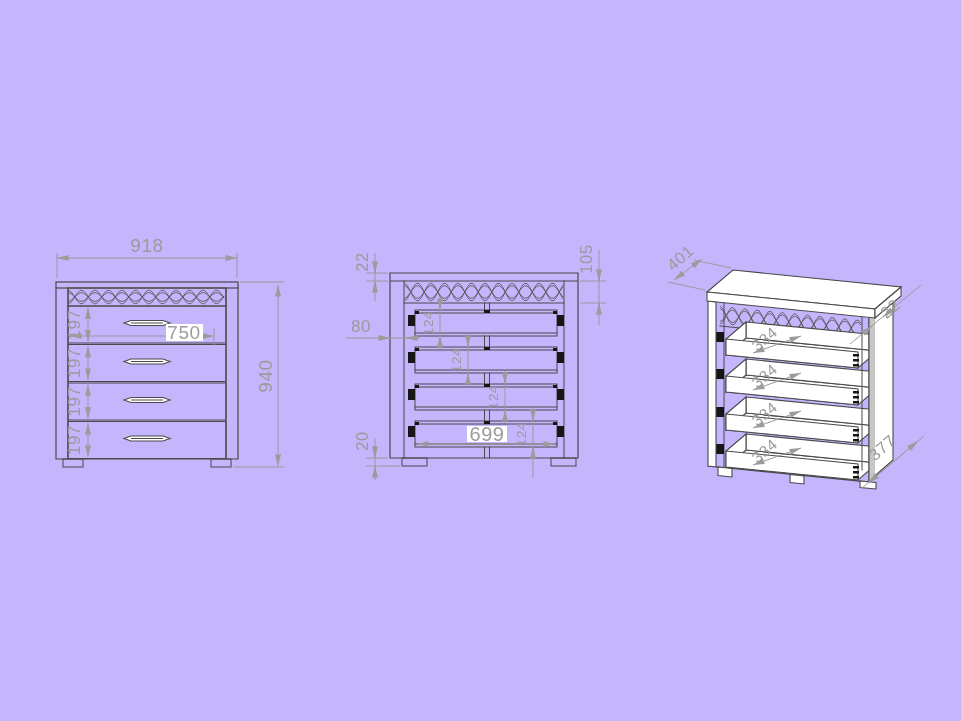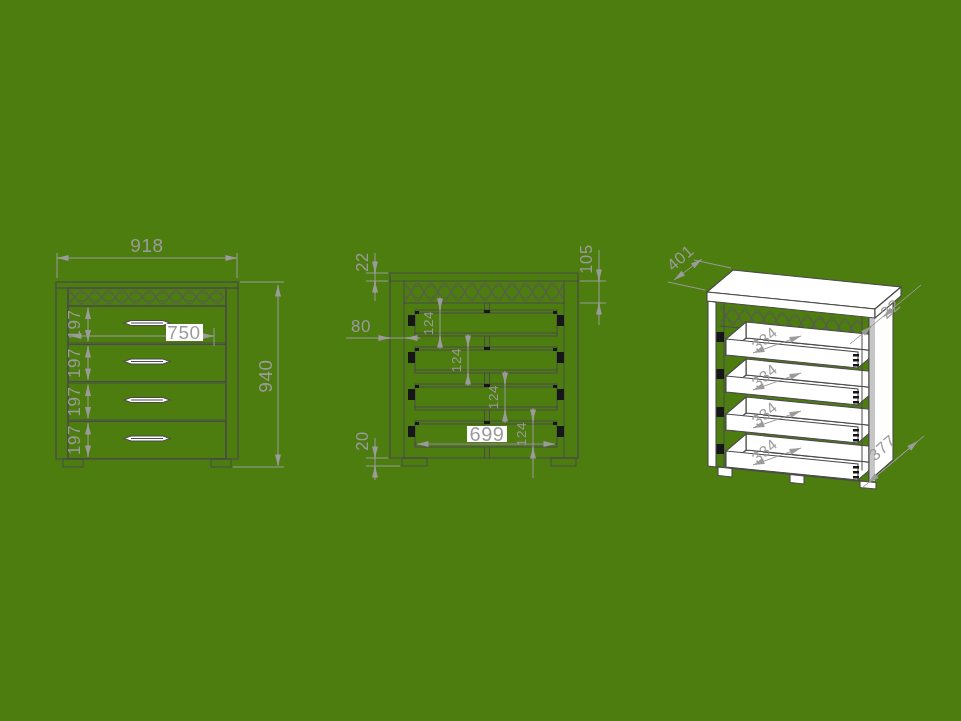--- a/index.html
+++ b/index.html
@@ -1,16 +1,16 @@
 <!DOCTYPE html>
 <html><head>
 <meta charset="utf-8">
 <style>
   html,body{margin:0;padding:0;background:#ffffff;}
-  .stage{position:relative;width:961px;height:721px;background:#4d7c0f;overflow:hidden;}
+  .stage{position:relative;width:961px;height:721px;background:#c4b5fd;overflow:hidden;}
   .ln   {stroke:#4a4a4a;stroke-width:1.2;fill:none;stroke-linecap:square;}
   .ln2  {stroke:#4a4a4a;stroke-width:1;fill:none;stroke-linecap:square;}
   .wh   {fill:#ffffff;stroke:#4a4a4a;stroke-width:1.1;stroke-linejoin:miter;}
   .blk  {fill:#161616;stroke:none;}
   .gray {fill:#c6c6c6;stroke:none;}
   .dim  {stroke:#9b9b9b;stroke-width:1;fill:none;stroke-linecap:butt;}
   .dtx  {fill:#9b9b9b;font-family:"Liberation Sans",sans-serif;letter-spacing:.6px;}
   .lat path{stroke:#585858;stroke-width:.85;fill:none;}
 </style>
 </head>

